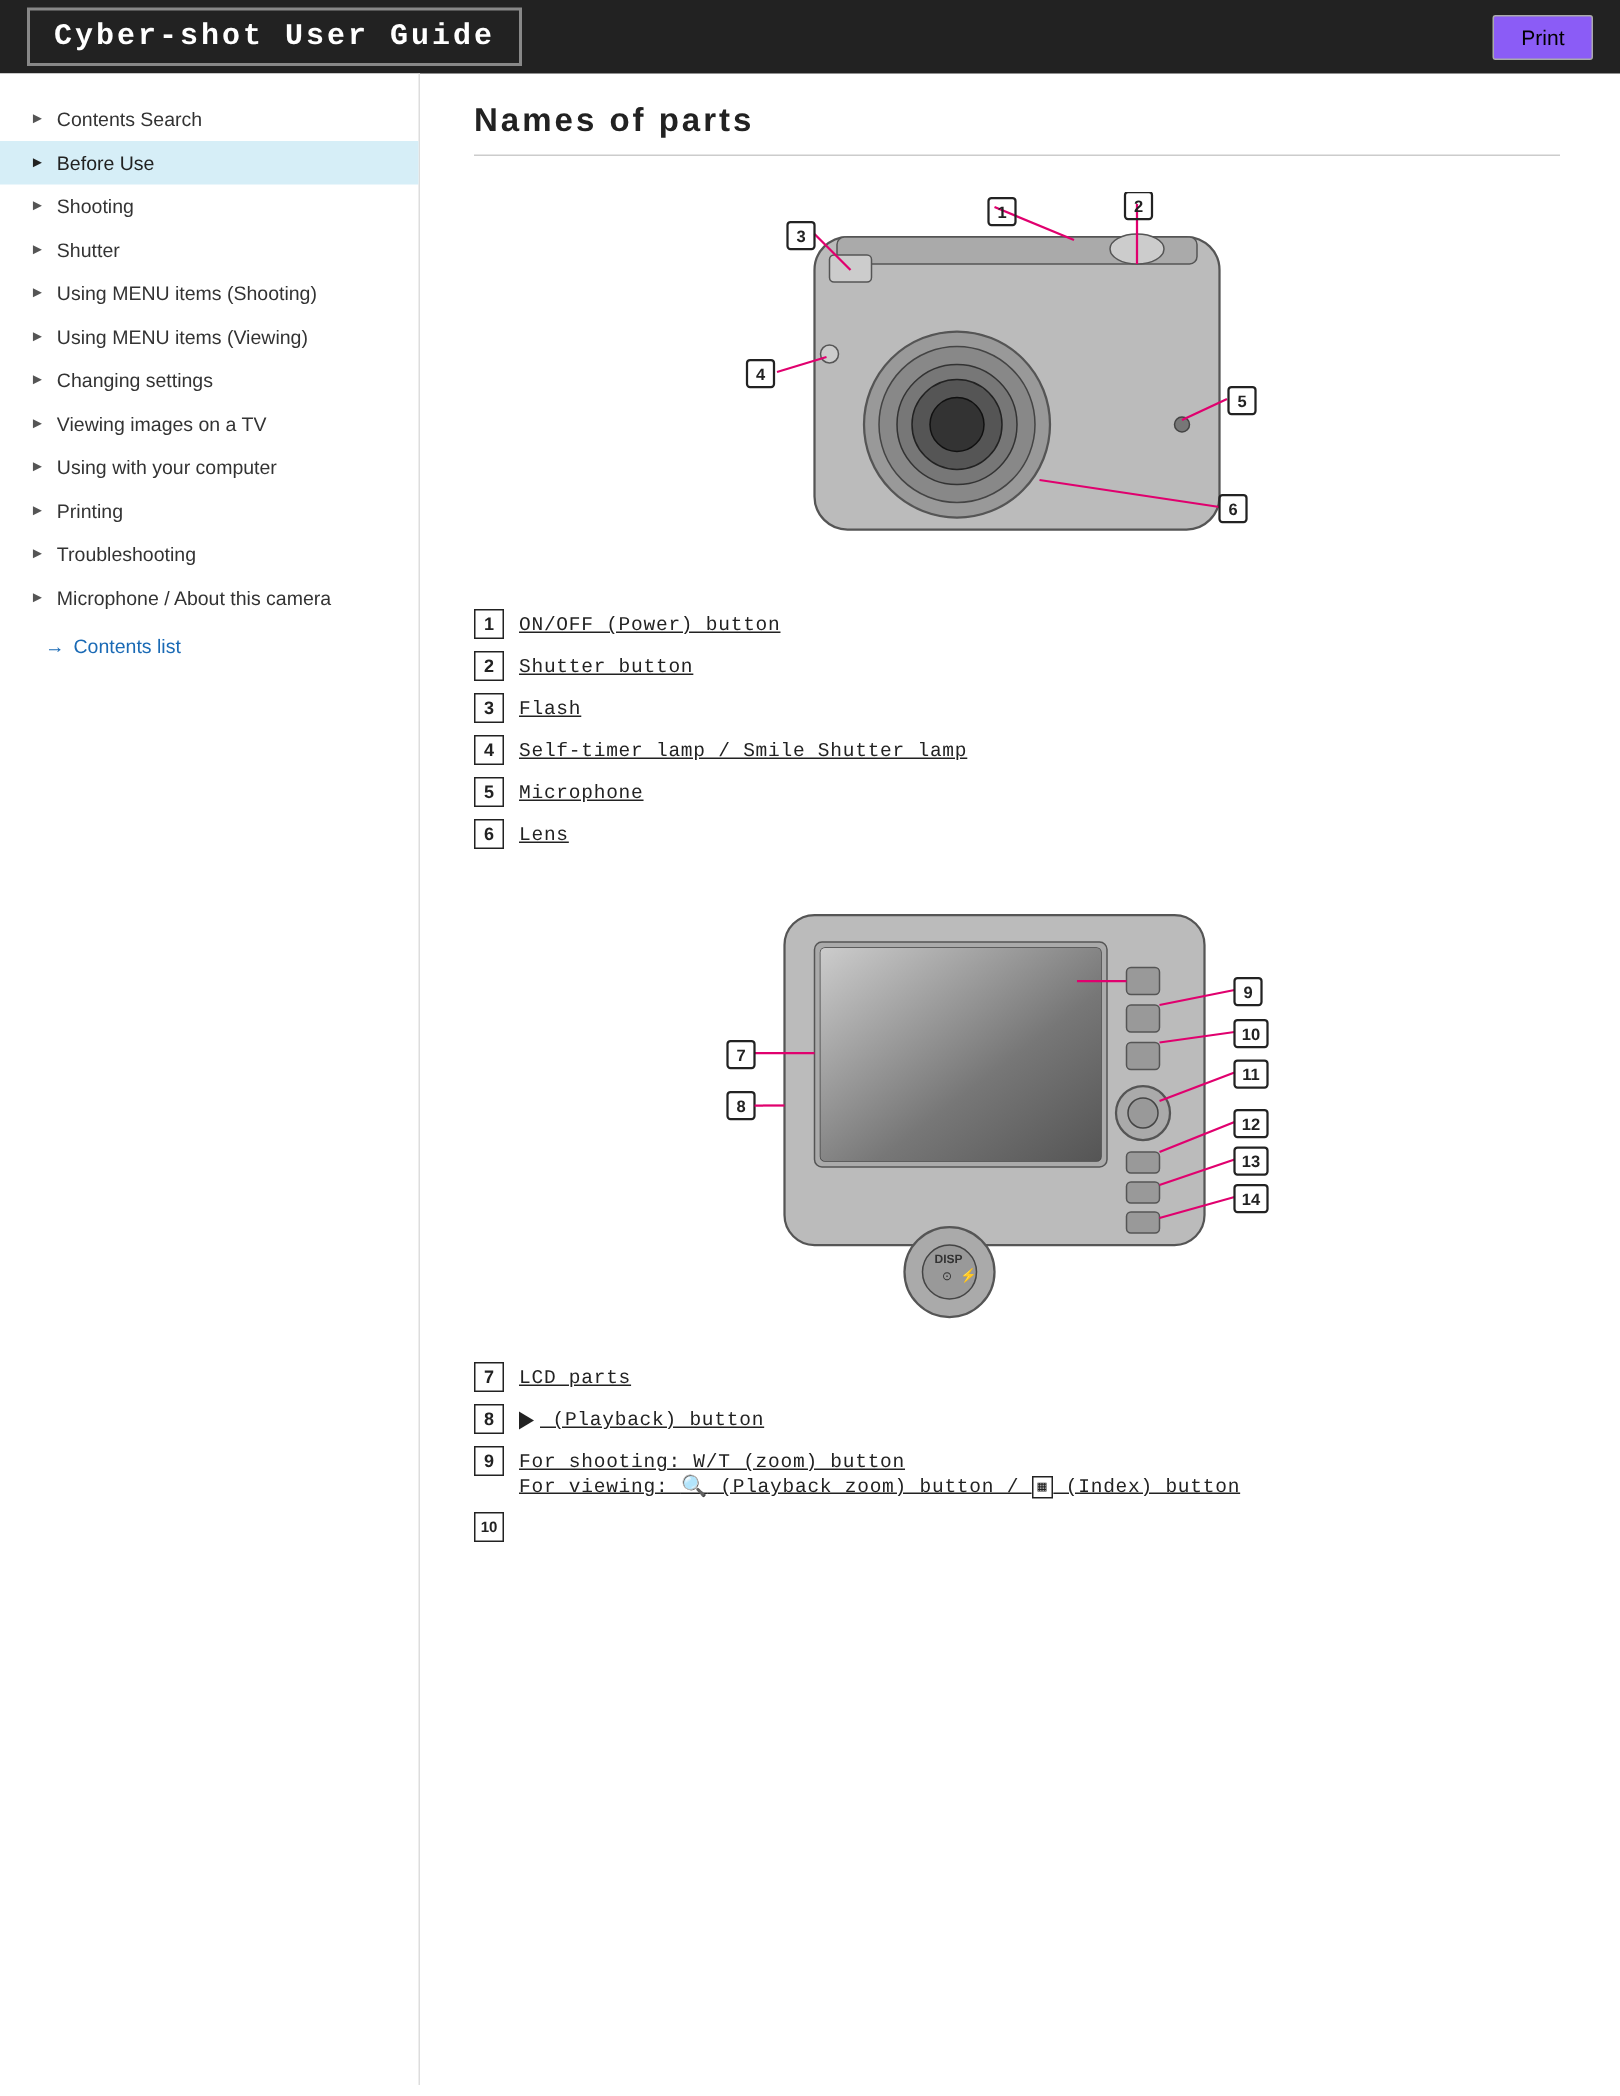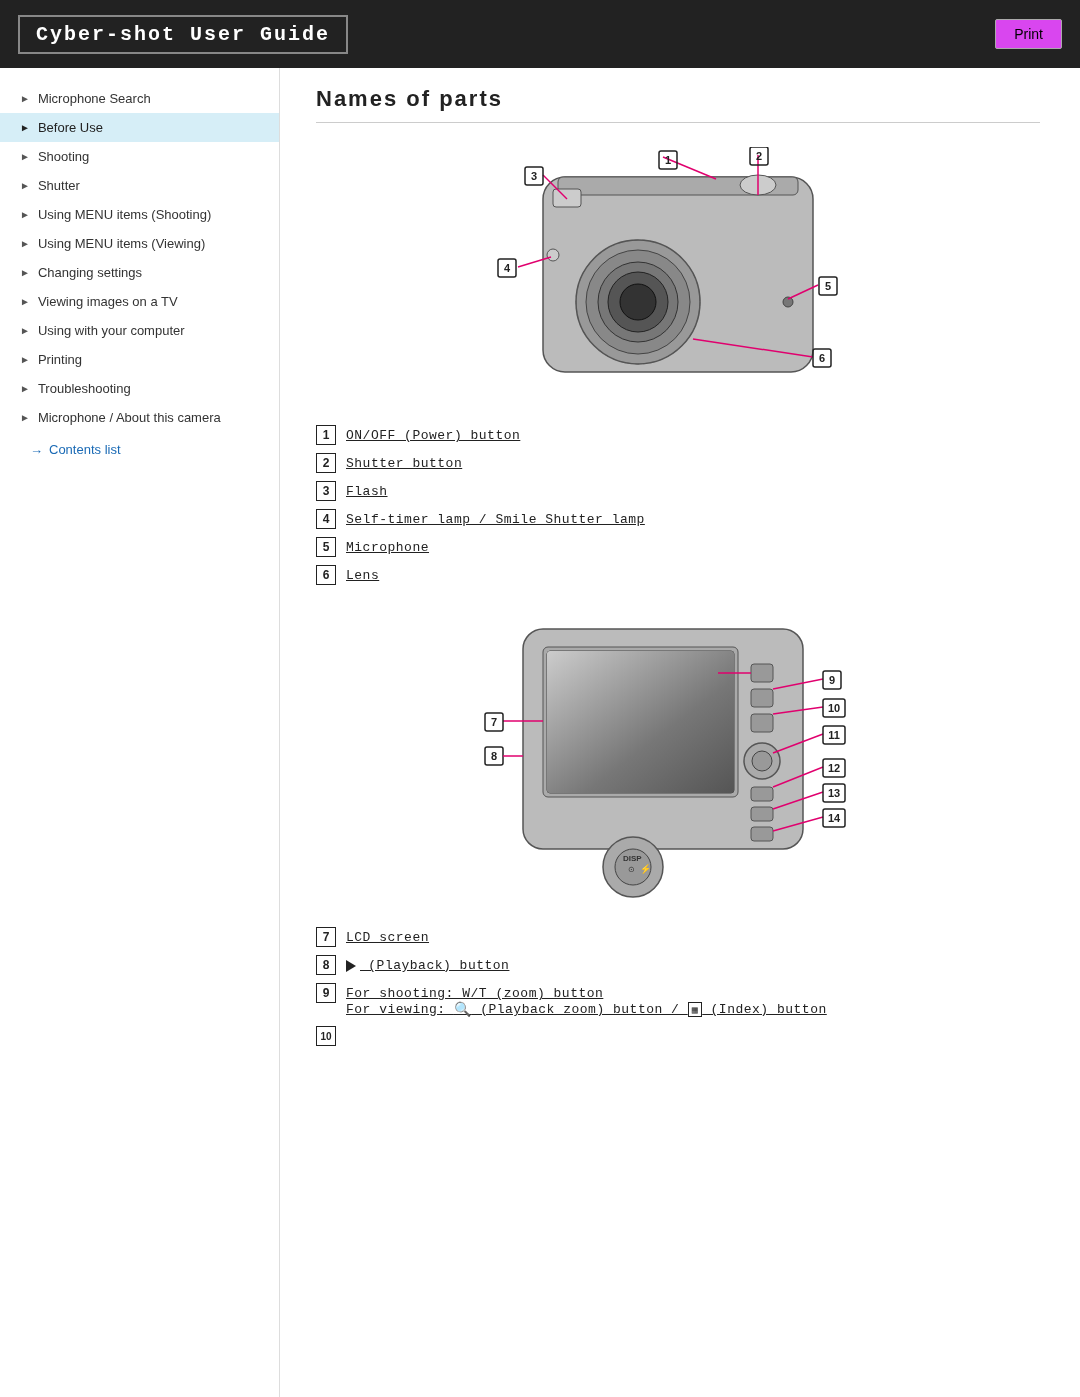--- a/index.html
+++ b/index.html
@@ -12,33 +12,33 @@
       color: #222;
     }
 
     
     .header {
       background: #222;
       display: flex;
       align-items: center;
       justify-content: space-between;
       padding: 0 18px;
-      height: 68px;
+      height: 49px;
     }
     .header-title {
       color: #fff;
       font-size: 20px;
       font-family: 'Courier New', monospace;
       font-weight: bold;
       letter-spacing: 2px;
       border: 2px solid #888;
       padding: 6px 16px;
     }
     .print-btn {
-      background: #d946ef;
+      background: #8b5cf6;
       border: 1px solid #aaa;
       padding: 6px 18px;
       font-size: 14px;
       cursor: pointer;
       border-radius: 2px;
     }
 
     
     .layout {
       display: flex;
@@ -171,21 +171,21 @@
 <div class="header">
   <div class="header-title">Cyber-shot User Guide</div>
   <button class="print-btn">Print</button>
 </div>
 
 <div class="layout">
 
   <div class="sidebar">
     <div class="sidebar-item">
       <span class="arrow">►</span>
-      <span>Microphone Search</span>
+      <span>Contents Search</span>
     </div>
     <div class="sidebar-item active">
       <span class="arrow">►</span>
       <span>Before Use</span>
     </div>
     <div class="sidebar-item">
       <span class="arrow">►</span>
       <span>Shooting</span>
     </div>
     <div class="sidebar-item">
@@ -381,21 +381,21 @@
 
         <line x1="310" y1="222" x2="360" y2="208" stroke="#e0006e" stroke-width="1.5"></line>
         <rect x="360" y="200" width="22" height="18" rx="2" fill="none" stroke="#222" stroke-width="1.5"></rect>
         <text x="371" y="213" text-anchor="middle" font-size="11" font-weight="bold" fill="#222">14</text>
       </svg>
     </div>
 
     <div class="parts-list">
       <div class="parts-item">
         <span class="part-num">7</span>
-        <span class="part-label">LCD screen</span>
+        <span class="part-label">LCD parts</span>
       </div>
       <div class="parts-item">
         <span class="part-num">8</span>
         <span class="part-label">
           <span style="display:inline-block;width:0;height:0;border-top:6px solid transparent;border-bottom:6px solid transparent;border-left:10px solid #222;vertical-align:middle;margin-right:4px;"></span>
           (Playback) button
         </span>
       </div>
       <div class="parts-item">
         <span class="part-num">9</span>

